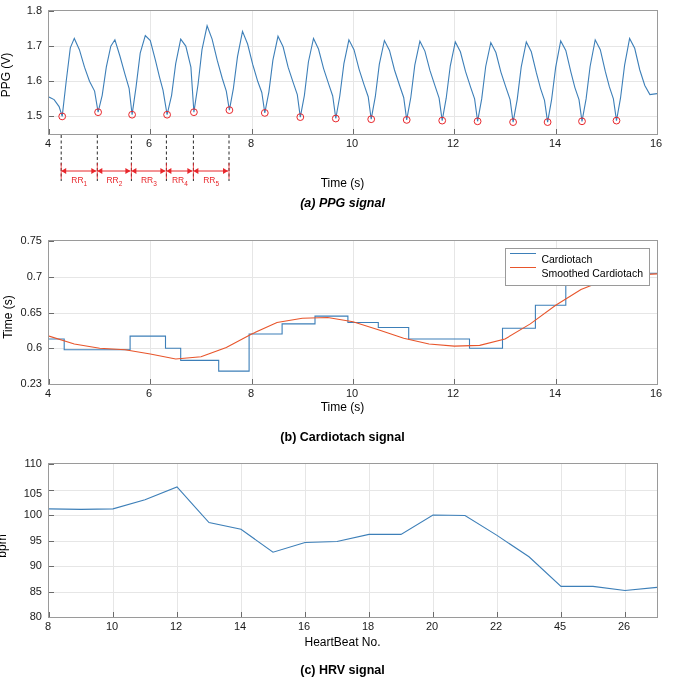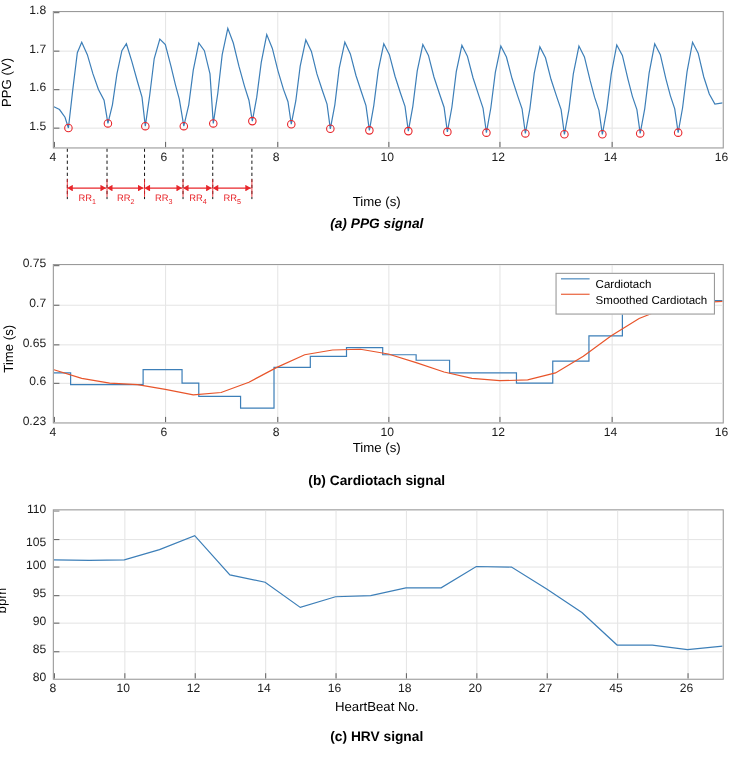--- a/index.html
+++ b/index.html
@@ -306,21 +306,21 @@
           <polyline points="0.0,44.9 32.0,45.4 64.0,44.9 96.0,35.7 128.0,23.0 160.0,58.6 192.0,65.3 224.0,88.2 256.0,78.5 288.0,77.5 320.0,70.4 352.0,70.4 384.0,51.0 416.0,51.5 448.0,71.4 480.0,92.8 512.0,122.4 544.0,122.4 576.0,126.5 608.0,123.4" fill="none" stroke="#3d7fb8" stroke-width="1.1"></polyline>
         </svg>
       </div>
   <div class="xtick-label" style="left: 0px; top: 157px;">8</div>
       <div class="xtick-label" style="left: 64px; top: 157px;">10</div>
       <div class="xtick-label" style="left: 128px; top: 157px;">12</div>
       <div class="xtick-label" style="left: 192px; top: 157px;">14</div>
       <div class="xtick-label" style="left: 256px; top: 157px;">16</div>
       <div class="xtick-label" style="left: 320px; top: 157px;">18</div>
       <div class="xtick-label" style="left: 384px; top: 157px; text-align: center;">20</div>
-      <div class="xtick-label" style="left: 448px; top: 157px;">27</div>
+      <div class="xtick-label" style="left: 448px; top: 157px;">22</div>
       <div class="xtick-label" style="left: 512px; top: 157px;">45</div>
       <div class="xtick-label" style="left: 576px; top: 157px;">26</div>
       <div class="ytick-label" style="left: -6px; width: 40px; margin-left: -40px; top: 153px;">80</div>
       <div class="ytick-label" style="left: -6px; width: 40px; margin-left: -40px; top: 128px;">85</div>
       <div class="ytick-label" style="left: -6px; width: 40px; margin-left: -40px; top: 102px;">90</div>
       <div class="ytick-label" style="left: -6px; width: 40px; margin-left: -40px; top: 77px;">95</div>
       <div class="ytick-label" style="left: -6px; width: 40px; margin-left: -40px; top: 51px;">100</div>
       <div class="ytick-label" style="left: -6px; width: 40px; margin-left: -40px; top: 30px;">105</div>
       <div class="ytick-label" style="left: -6px; width: 40px; margin-left: -40px; top: 0px;">110</div>
     </div>

